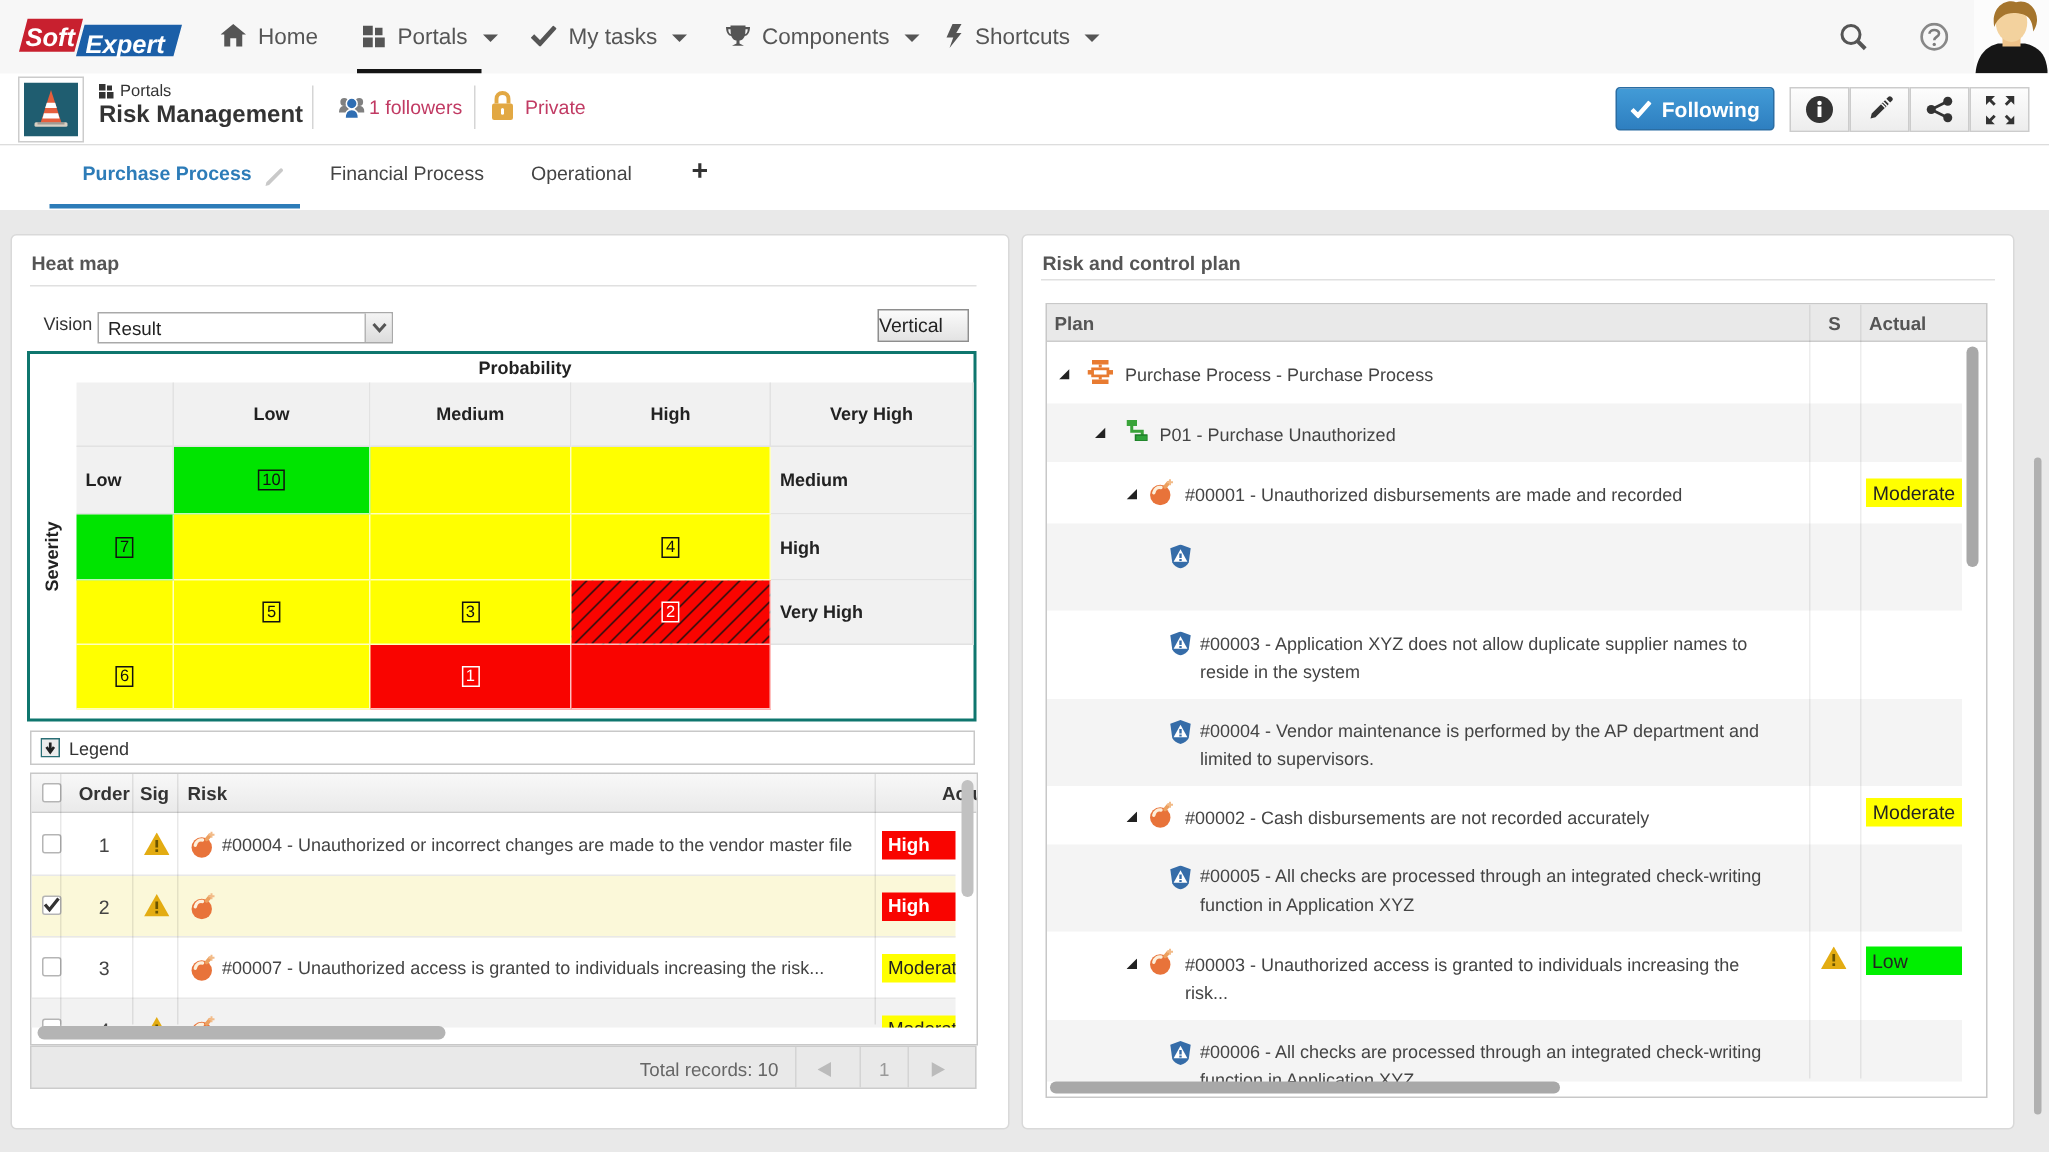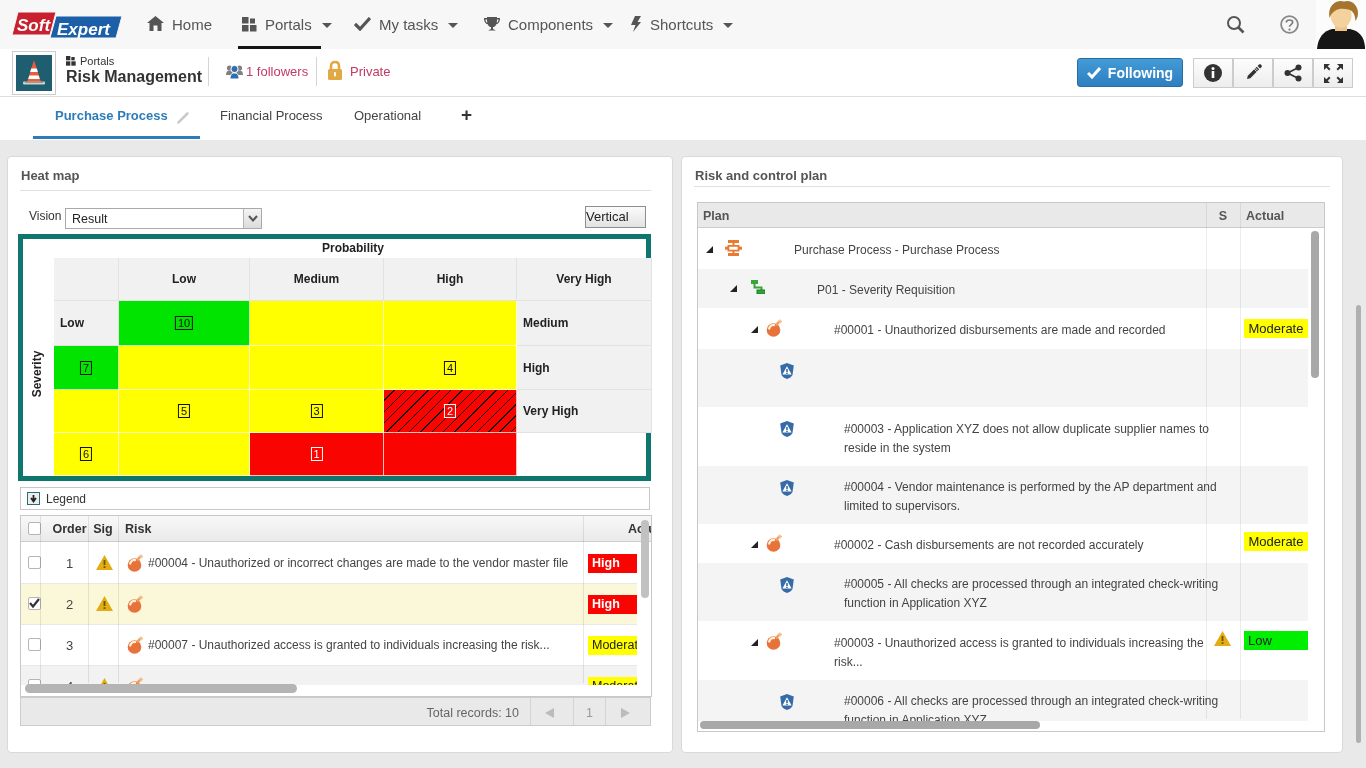--- a/index.html
+++ b/index.html
@@ -35,21 +35,21 @@
 #rpanel { left:681px; top:156px; width:662px; height:597px; }
 .ptitle { position:absolute; left:13px; top:11px; font-size:13px; font-weight:bold; color:#555; }
 .phr { position:absolute; left:12px; height:1px; background:#e0e0e0; }
 
 
 #visionlbl { position:absolute; left:21px; top:52px; font-size:12px; color:#333; }
 #select { position:absolute; left:57px; top:51px; width:197px; height:21px; border:1px solid #a9a9a9; background:#fff; font-size:12.5px; color:#222; }
 #selecttxt { position:absolute; left:6px; top:3px; }
 #selectarrow { position:absolute; right:0; top:0; width:18px; height:19px; background:linear-gradient(#f4f4f4,#dcdcdc); border-left:1px solid #b5b5b5; display:flex; align-items:center; justify-content:center; }
 #vertbtn { position:absolute; left:577px; top:49px; width:61px; height:22px; border:1px solid #8e8e8e; background:linear-gradient(#fbfbfb,#e3e3e3); font-size:13px; color:#222; line-height:20px; }
-#heatbox { position:absolute; left:10px; top:77px; width:633px; height:247px; border:5px solid #0f766e; background:#fff; }
+#heatbox { position:absolute; left:10px; top:77px; width:633px; height:247px; border:2px solid #0f766e; background:#fff; }
 #problbl { position:absolute; left:31px; top:2px; width:598px; text-align:center; font-size:12px; font-weight:bold; color:#222; }
 #heatgrid { position:absolute; left:31px; top:19px; display:grid; grid-template-columns:65px 131px 134px 133px 135px; grid-template-rows:43px 45px 44px 43px 43px; gap:0; }
 .hcell { border-right:1px solid #e2e2e2; border-bottom:1px solid #e2e2e2; }
 .hhead { background:#f1f1f1; font-size:12px; font-weight:bold; color:#222; display:flex; align-items:center; justify-content:center; }
 .hlab { background:#f1f1f1; font-size:12px; font-weight:bold; color:#222; display:flex; align-items:center; padding-left:6px; }
 .cg { background:#00e400; }
 .cy { background:#ffff00; }
 .cr { background:#f90400; }
 .chatch { background:repeating-linear-gradient(135deg,#f90400 0px,#f90400 7px,#111 7px,#111 8px); }
 .ccell { position:relative; border-right:1px solid rgba(255,255,255,.75); border-bottom:1px solid rgba(255,255,255,.75); }
@@ -80,21 +80,21 @@
 #lfooter { position:absolute; left:12px; top:540px; width:631px; height:29px; background:#e9e9e9; border:1px solid #ccc; font-size:12.5px; color:#666; }
 .fsep { position:absolute; top:0; bottom:0; width:1px; background:#d4d4d4; }
 
 
 #rtable { position:absolute; left:15px; top:45px; width:628px; height:530px; border:1px solid #c8c8c8; background:#fff; overflow:hidden; }
 #rthead { position:absolute; left:0; top:0; width:626px; height:25px; background:#e9e9e9; border-bottom:1px solid #ccc; }
 .rth { position:absolute; top:0; height:25px; font-size:12.5px; font-weight:bold; color:#555; display:flex; align-items:center; }
 .rcolsep { position:absolute; top:0; bottom:12px; width:1px; background:rgba(0,0,0,0.07); z-index:5; }
 .rrow { position:absolute; left:0; width:610px; }
 .rrowa { background:#f4f4f4; }
-.rtext { position:absolute; font-size:12px; color:#444; line-height:19px;margin-left:44px; }
+.rtext { position:absolute; font-size:12px; color:#444; line-height:19px; }
 .rlbl { position:absolute; left:546px; width:64px; height:19px; font-size:13px; color:#222; text-align:center; line-height:19px; }
 #rvscroll { position:absolute; left:613px; top:28px; width:8px; height:147px; background:#a8a8a8; border-radius:4px; }
 #rhscroll { position:absolute; left:2px; top:518px; width:340px; height:8px; background:#a8a8a8; border-radius:4px; }
 
 
 #pagescroll { position:absolute; left:1356px; top:305px; width:5px; height:438px; background:#b0b0b0; border-radius:3px; }
 </style>
 </head>
 <body>
 
@@ -463,21 +463,21 @@
         </svg>
       <div class="rtext" style="left:52px;top:13px">Purchase Process - Purchase Process</div>
     </div>
     <div class="rrow rrowa" style="top:66px;height:39px">
       <svg class="abs" style="left:32px;top:16px" width="7" height="7">
           <use href="#i-tri"></use>
         </svg>
       <svg class="abs" style="left:53px;top:11px" width="14" height="14">
           <use href="#i-tree"></use>
         </svg>
-      <div class="rtext" style="left:75px;top:12px">P01 - Severity Requisition</div>
+      <div class="rtext" style="left:75px;top:12px">P01 - Purchase Unauthorized</div>
     </div>
     <div class="rrow" style="top:105px;height:41px">
       <svg class="abs" style="left:53px;top:18px" width="7" height="7">
           <use href="#i-tri"></use>
         </svg>
       <svg class="abs" style="left:68px;top:11px" width="18" height="18">
           <use href="#i-bomb"></use>
         </svg>
       <div class="rtext" style="left:92px;top:13px">#00001 - Unauthorized disbursements are made and recorded</div>
       <div class="rlbl" style="top:11px;background:#ffff00">Moderate</div>

